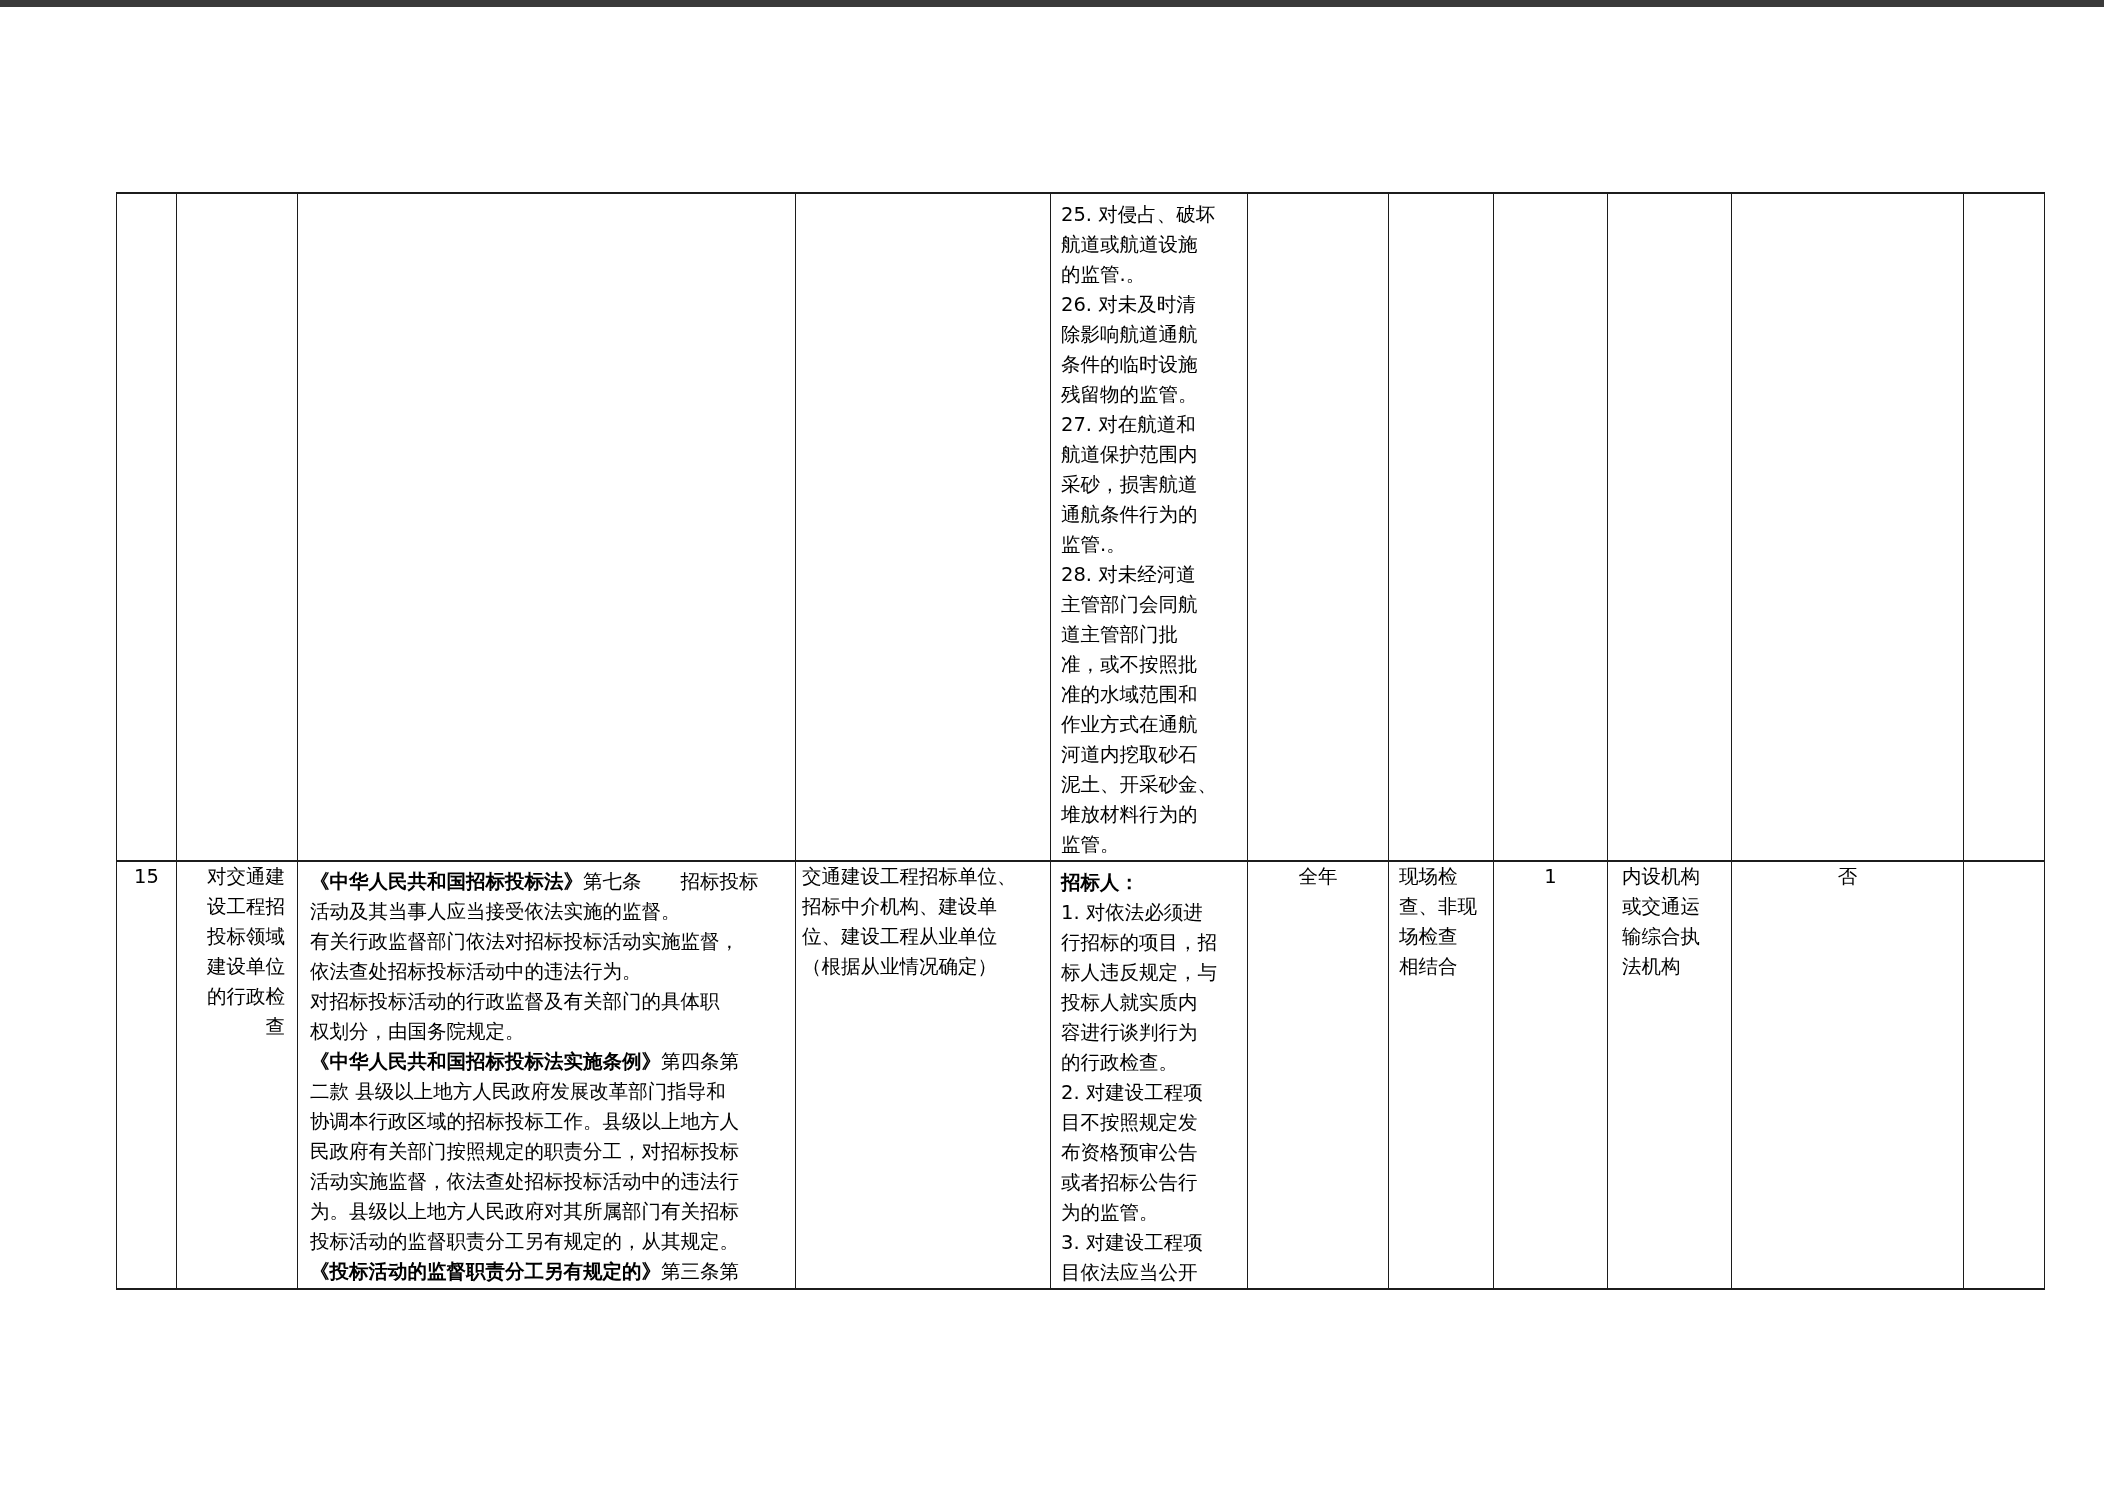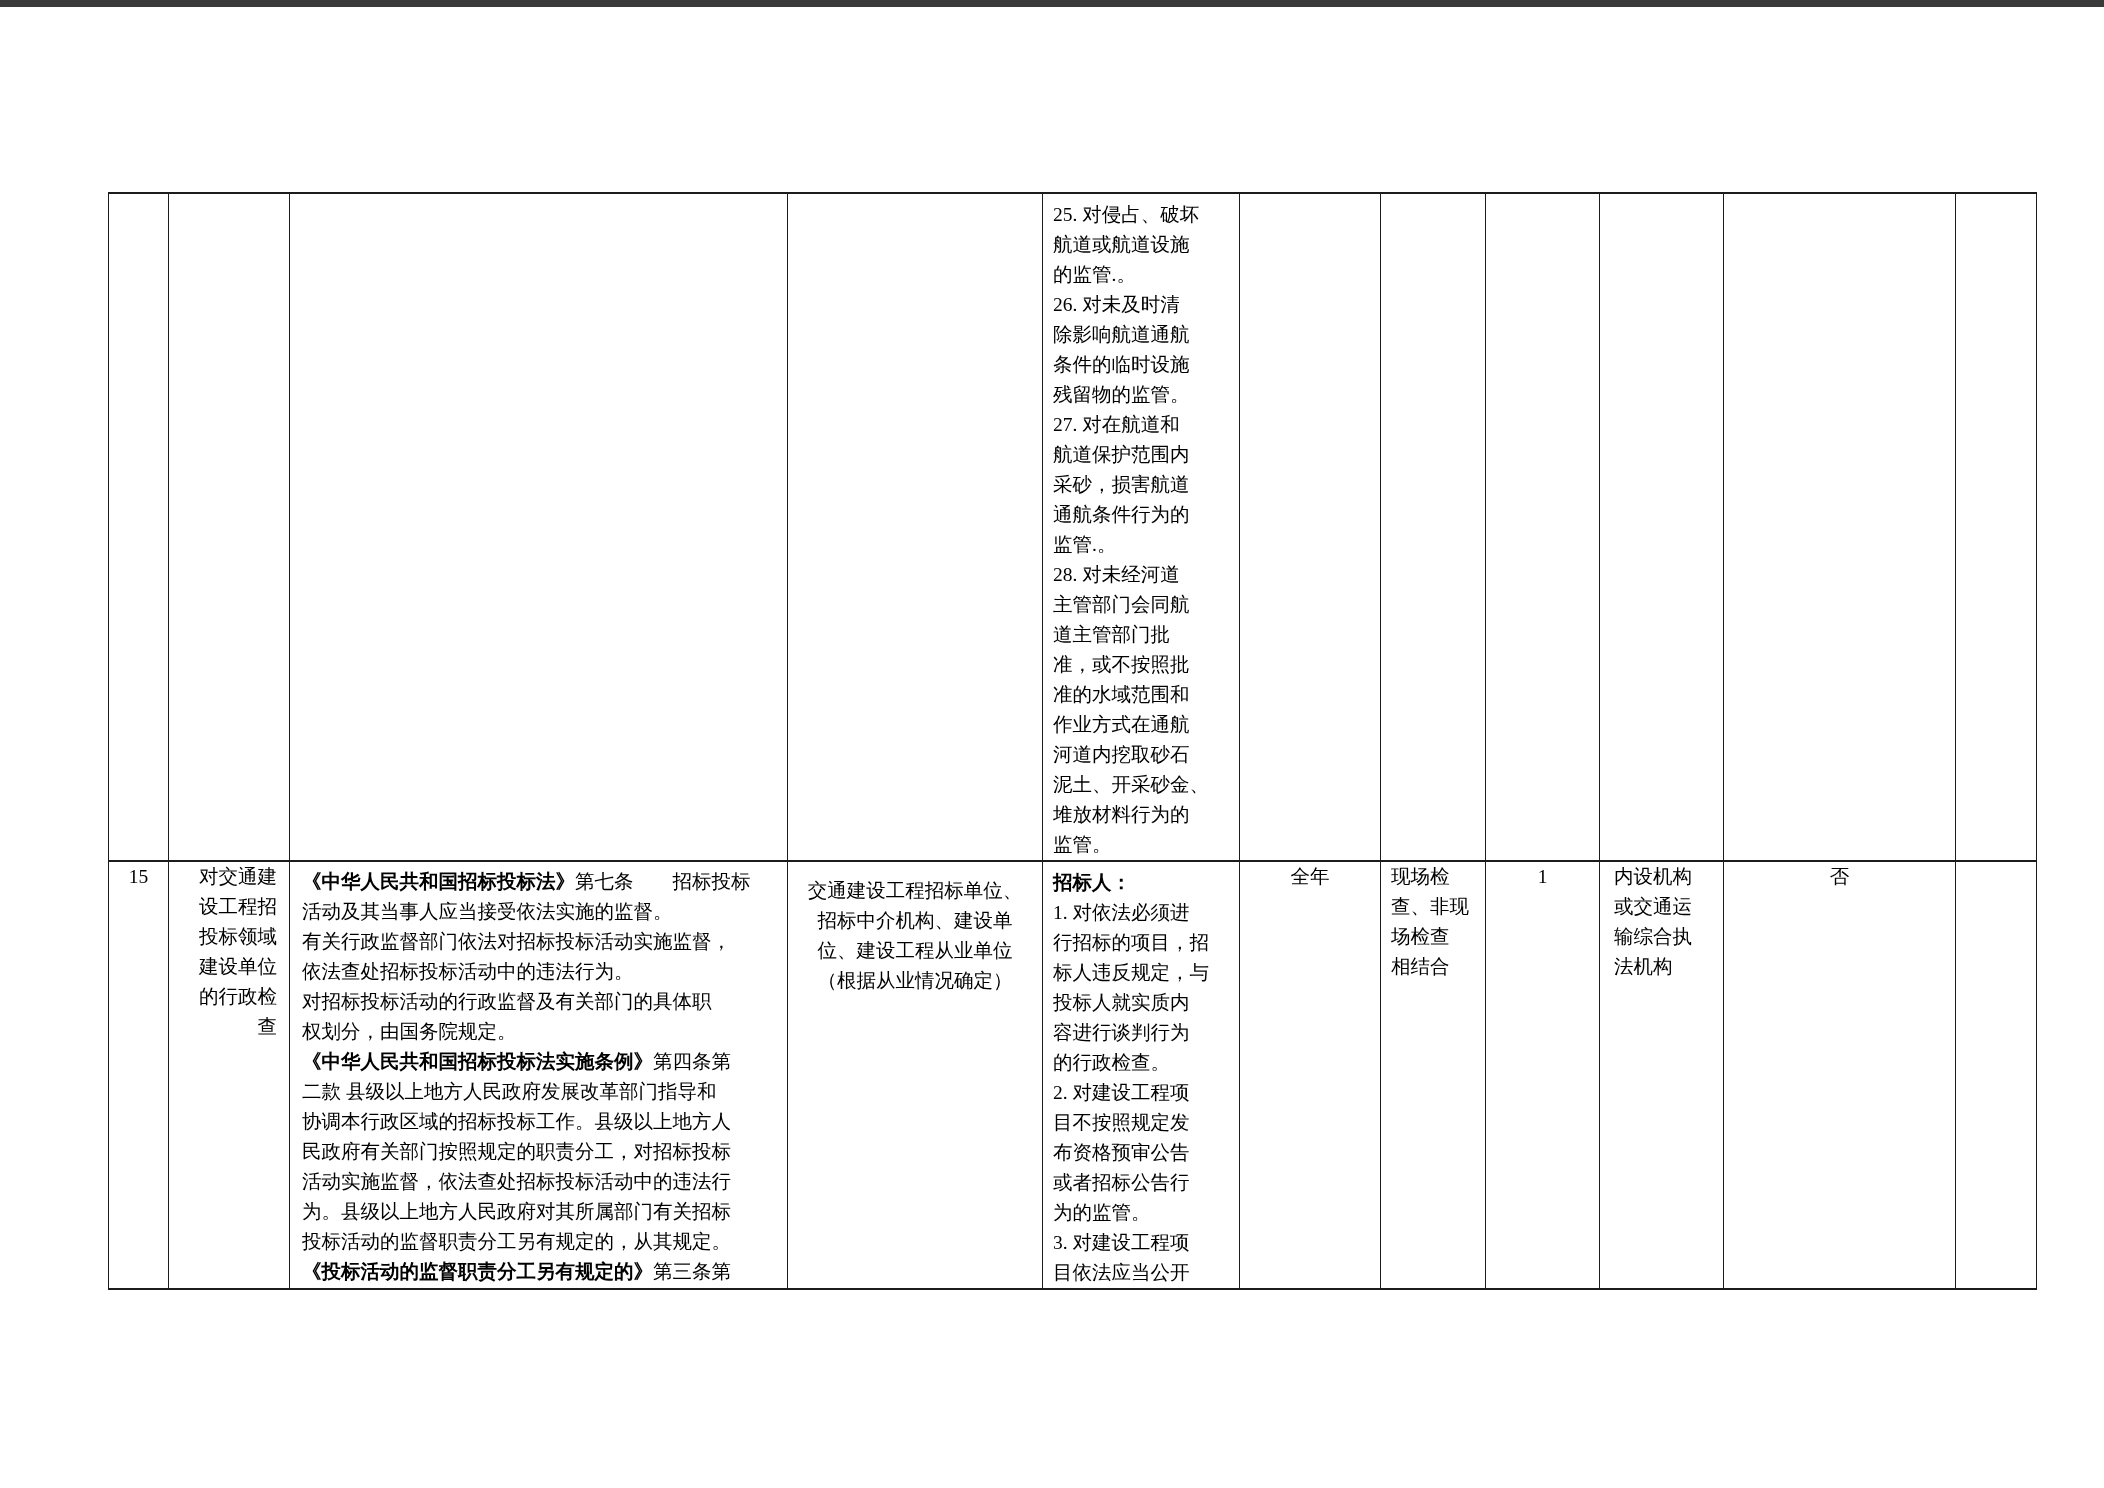--- a/index.html
+++ b/index.html
@@ -11,41 +11,41 @@
     overflow:hidden;
     font-family:"DejaVu Sans","Liberation Sans",sans-serif;
     color:#000;
   }
   .topbar {
     position:absolute; left:0; top:0;
     width:2104px; height:7px;
     background:#3a3a3a;
   }
   table.grid {
-    position:absolute; left:108px; top:192px;
-    border-collapse:collapse; table-layout:fixed;font-family:Liberation Serif, serif;
+    position:absolute; left:116px; top:192px;
+    border-collapse:collapse; table-layout:fixed;
   }
   table.grid td {
     border:1px solid #1c1c1c;
     font-size:19.5px;
     line-height:30px;
     color:#000;
     white-space:pre-line;
     overflow:hidden;
     vertical-align:top;
   }
   tr.r1 { height:660px; }
   tr.r2 { height:423px; }
   tr.r1 td { border-top:2px solid #1c1c1c; }
   tr.r2 td { border-top:2px solid #1c1c1c; border-bottom:2px solid #1c1c1c; }
   .b { font-weight:bold; }
   .c-num    { vertical-align:middle; text-align:center; font-size:20px;margin-top:11px; }
   .c-name   { vertical-align:middle; text-align:right; padding:0 12px 0 15px; line-height:29px; }
   .c-legal  { vertical-align:top; text-align:left; padding:5px 20px 0 12px; line-height:30px; }
-  .c-obj    { vertical-align:middle; text-align:center; padding:14px 6px; line-height:31px; }
+  .c-obj    { vertical-align:middle; padding:0 6px; line-height:31px; }
   .c-content{ vertical-align:top; text-align:left; padding:6px 6px 0 10px; line-height:30px; }
   .c-time   { vertical-align:middle; text-align:center; }
   .c-method { vertical-align:middle; text-align:left; padding:0 10px; line-height:32px;margin-left:27px; }
   .c-freq   { vertical-align:middle; text-align:center; }
   .c-org    { vertical-align:middle; text-align:left; padding:0 14px; line-height:40px; }
   .c-flag   { vertical-align:middle; text-align:center; }
 </style>
 </head>
 <body>
 

